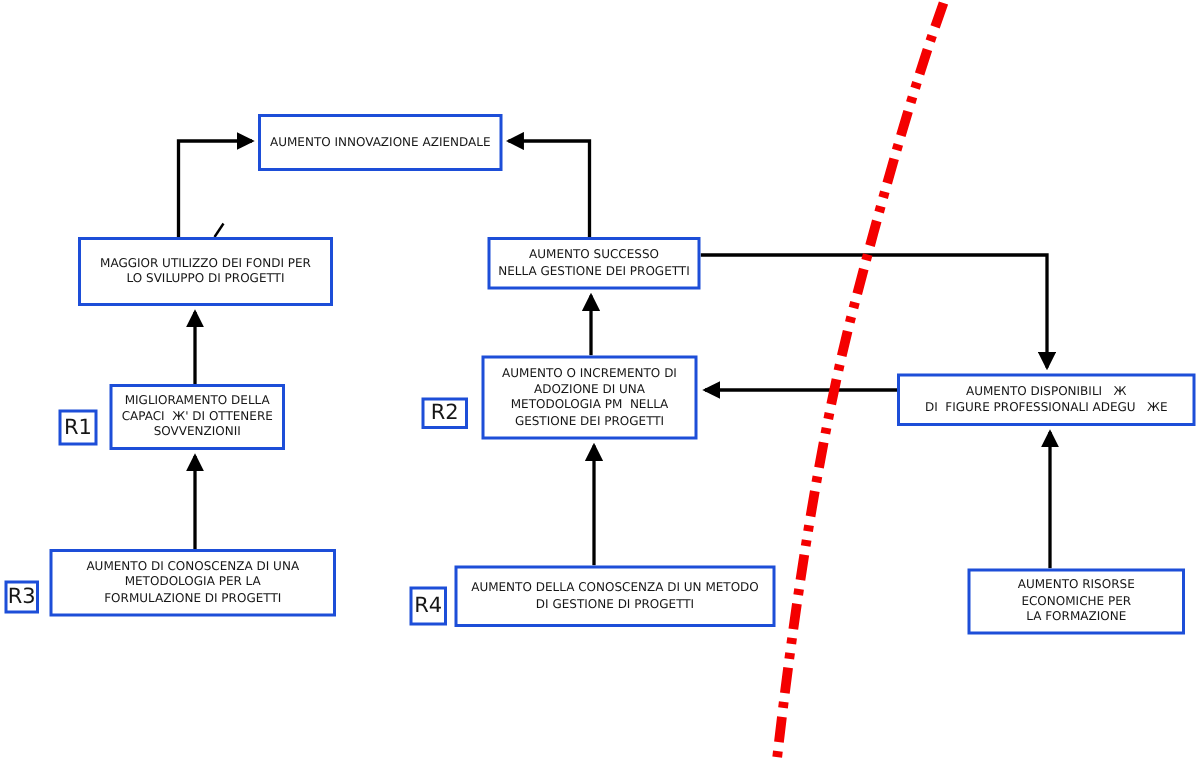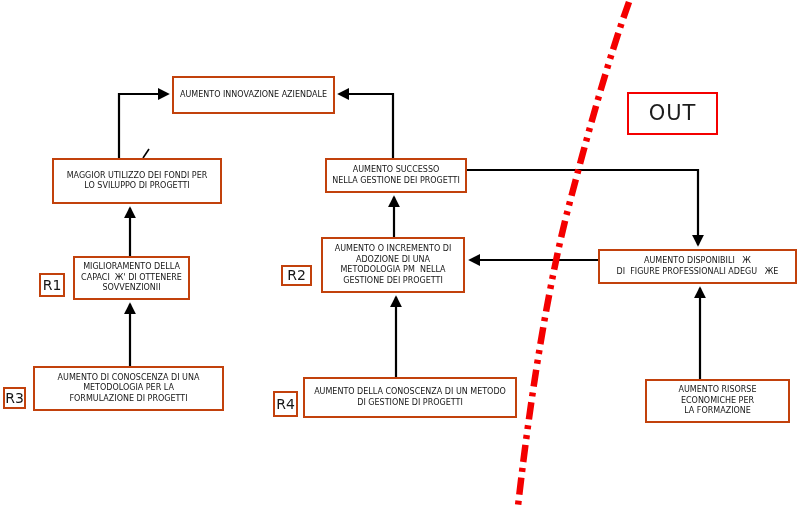--- a/index.html
+++ b/index.html
@@ -8,21 +8,21 @@
     width:800px;height:518px;
     background:#ffffff;
     font-family:"DejaVu Sans","Liberation Sans",sans-serif;
     overflow:hidden;
   }
   svg.layer{position:absolute;left:0;top:0;width:800px;height:518px;}
   .node{
     position:absolute;
     box-sizing:border-box;
     background:#ffffff;
-    border:2px solid #c2410c;
+    border:2px solid #1d4ed8;
     display:flex;flex-direction:column;
     align-items:center;justify-content:center;
     text-align:center;
     color:#161616;
     font-size:8px;
     line-height:10.5px;
     z-index:2;
   }
   .node .box-line{white-space:pre;}
   .ref{
@@ -135,17 +135,14 @@
   <div class="node ref" id="r2">
     <div class="box-line">R2</div>
   </div>
   <div class="node ref" id="r3">
     <div class="box-line">R3</div>
   </div>
   <div class="node ref" id="r4">
     <div class="box-line">R4</div>
   </div>
 
-  <div class="node zone" id="zone-out">
-    <div class="box-line">OUT</div>
-  </div>
 
 </div>
 
 </body></html>

